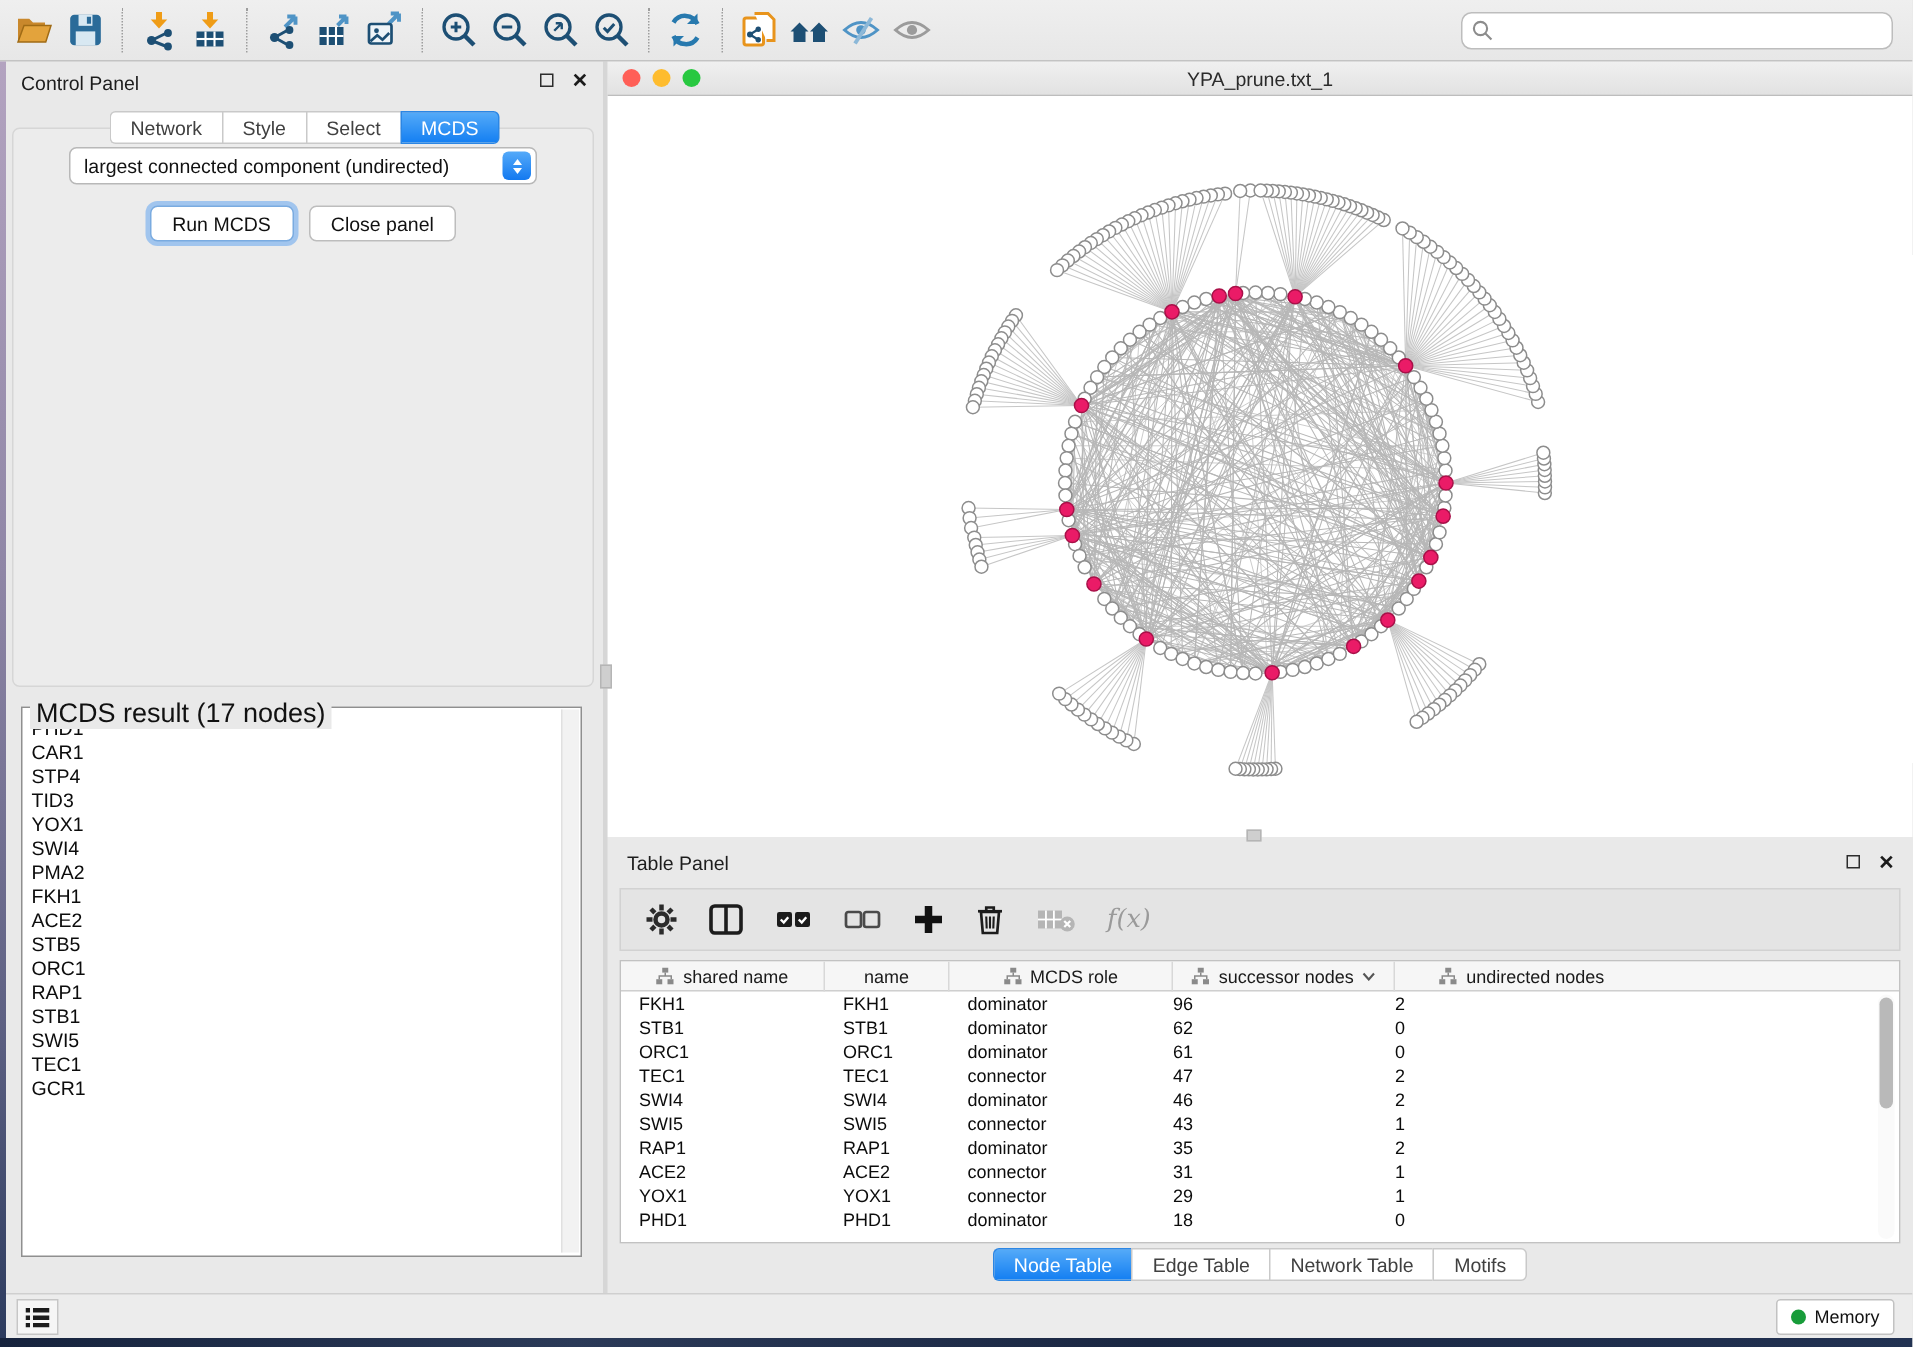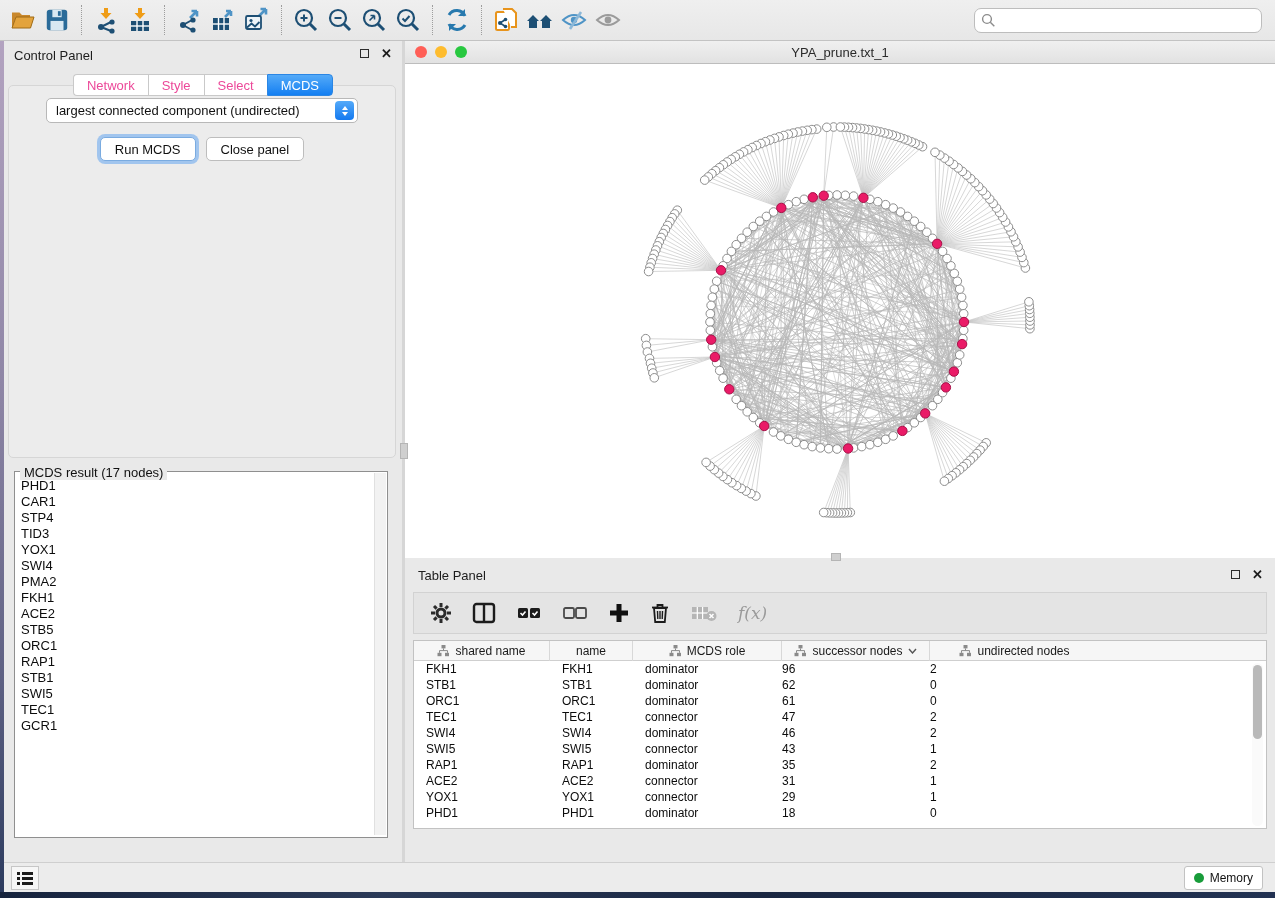--- a/index.html
+++ b/index.html
@@ -26,21 +26,21 @@
 
   
   .control-panel { position:absolute; left:4px; top:41px; width:398px; height:821px; background:#e9e9e9; }
   .cp-header { position:absolute; top:7px; left:10px; font-size:13px; color:#1d1d1d; }
   .win-ctrls { position:absolute; top:7px; right:10px; display:flex; gap:12px; align-items:center; }
   .float-box { width:9px; height:9px; border:1.5px solid #2c2c2c; display:inline-block; }
   .close-x { font-size:13px; font-weight:bold; color:#1b1b1b; line-height:11px; }
 
   .cp-tabs { position:absolute; top:33px; left:0; width:100%; display:flex; justify-content:center; z-index:2; }
   .tab { height:22px; padding:0 13px; background:#fff; border:1px solid #c9c9c9; border-right:none;
-    font-size:13px; color:#ec4899; display:flex; align-items:center; }
+    font-size:13px; color:#404040; display:flex; align-items:center; }
   .tab:first-child { border-radius:4px 0 0 4px; }
   .tab:last-child { border-radius:0 4px 4px 0; border-right:1px solid #c9c9c9; }
   .tab.active { background:linear-gradient(#54aaf8,#147ff2); color:#fff; border-color:#2b86e4; }
 
   .cp-inner { position:absolute; top:44px; left:4px; width:388px; height:373px;
     background:#ececec; border:1px solid #d6d6d6; border-radius:5px; }
   .opt-label { margin-top:32px; text-align:center; font-size:13px; color:#141414; }
   .combo { margin:12px auto 0; width:312px; height:25px; background:#fff; border:1px solid #b8b8b8;
     border-radius:5px; display:flex; align-items:center; position:relative; }
   .combo-text { flex:1; font-size:13px; color:#111; padding-left:9px; white-space:nowrap; }
@@ -49,21 +49,21 @@
     align-items:center; justify-content:center; gap:2px; }
   .arr-up { width:0; height:0; border-left:3.5px solid transparent; border-right:3.5px solid transparent; border-bottom:4.5px solid #fff; }
   .arr-dn { width:0; height:0; border-left:3.5px solid transparent; border-right:3.5px solid transparent; border-top:4.5px solid #fff; }
   .btn-row { margin-top:14px; display:flex; justify-content:center; gap:10px; }
   .push-btn { height:24px; padding:0 14px; background:#fff; border:1px solid #bdbdbd; border-radius:5px;
     font-size:13px; color:#111; display:flex; align-items:center; }
   .push-btn.focused { box-shadow:0 0 0 3px rgba(100,165,240,.55); border-color:#7aabe0; }
 
   .result-group { position:absolute; top:424px; left:10px; width:374px; height:373px; }
   .result-border { position:absolute; inset:6px 0 0 0; border:1px solid #8f8f8f; background:#fff; }
-  .result-legend { position:absolute; top:0; left:6px; background:#e9e9e9; padding:0 4px; font-size:13px; color:#111; z-index:1; }
+  .result-legend { position:absolute; top:0; left:6px; background:#e9e9e9; padding:0 4px; font-size:18px; color:#111; z-index:1; }
   .result-list { position:absolute; top:13px; left:4px; right:16px; bottom:4px; overflow:hidden;
     font-size:13px; color:#0c0c0c; }
   .result-list .list-item { height:16px; line-height:16px; padding-left:3px; }
   .result-scroll { position:absolute; top:8px; right:2px; bottom:3px; width:12px; background:#f2f2f2;
     border-left:1px solid #e0e0e0; }
 
   
   .net-window { position:absolute; left:405px; top:41px; width:870px; height:517px; background:#fff; }
   .net-titlebar { position:absolute; top:0; left:0; width:100%; height:23px;
     background:linear-gradient(#f0f0f0,#e2e2e2); border-bottom:1px solid #bdbdbd;
@@ -1404,20 +1404,26 @@
             <div class="td c3">dominator</div>
             <div class="td c4 num">18</div>
             <div class="td c5 num">0</div>
           </div>
         </div>
       <div class="tp-scroll">
           <div class="tp-thumb"></div>
         </div>
     </div>
 
+    <div class="tp-tabs cp-tabs" style="position:absolute;">
+      <div class="tab active">Node Table</div>
+      <div class="tab">Edge Table</div>
+      <div class="tab">Network Table</div>
+      <div class="tab">Motifs</div>
+    </div>
   </div>
 
   <div class="status-bar">
     <div class="list-btn">
       <svg width="16" height="13" viewBox="0 0 16 13">
           <g fill="#1c1c1c">
             <rect x="0" y="0" width="3" height="3"></rect>
             <rect x="5" y="0" width="11" height="3"></rect>
             <rect x="0" y="5" width="3" height="3"></rect>
             <rect x="5" y="5" width="11" height="3"></rect>

